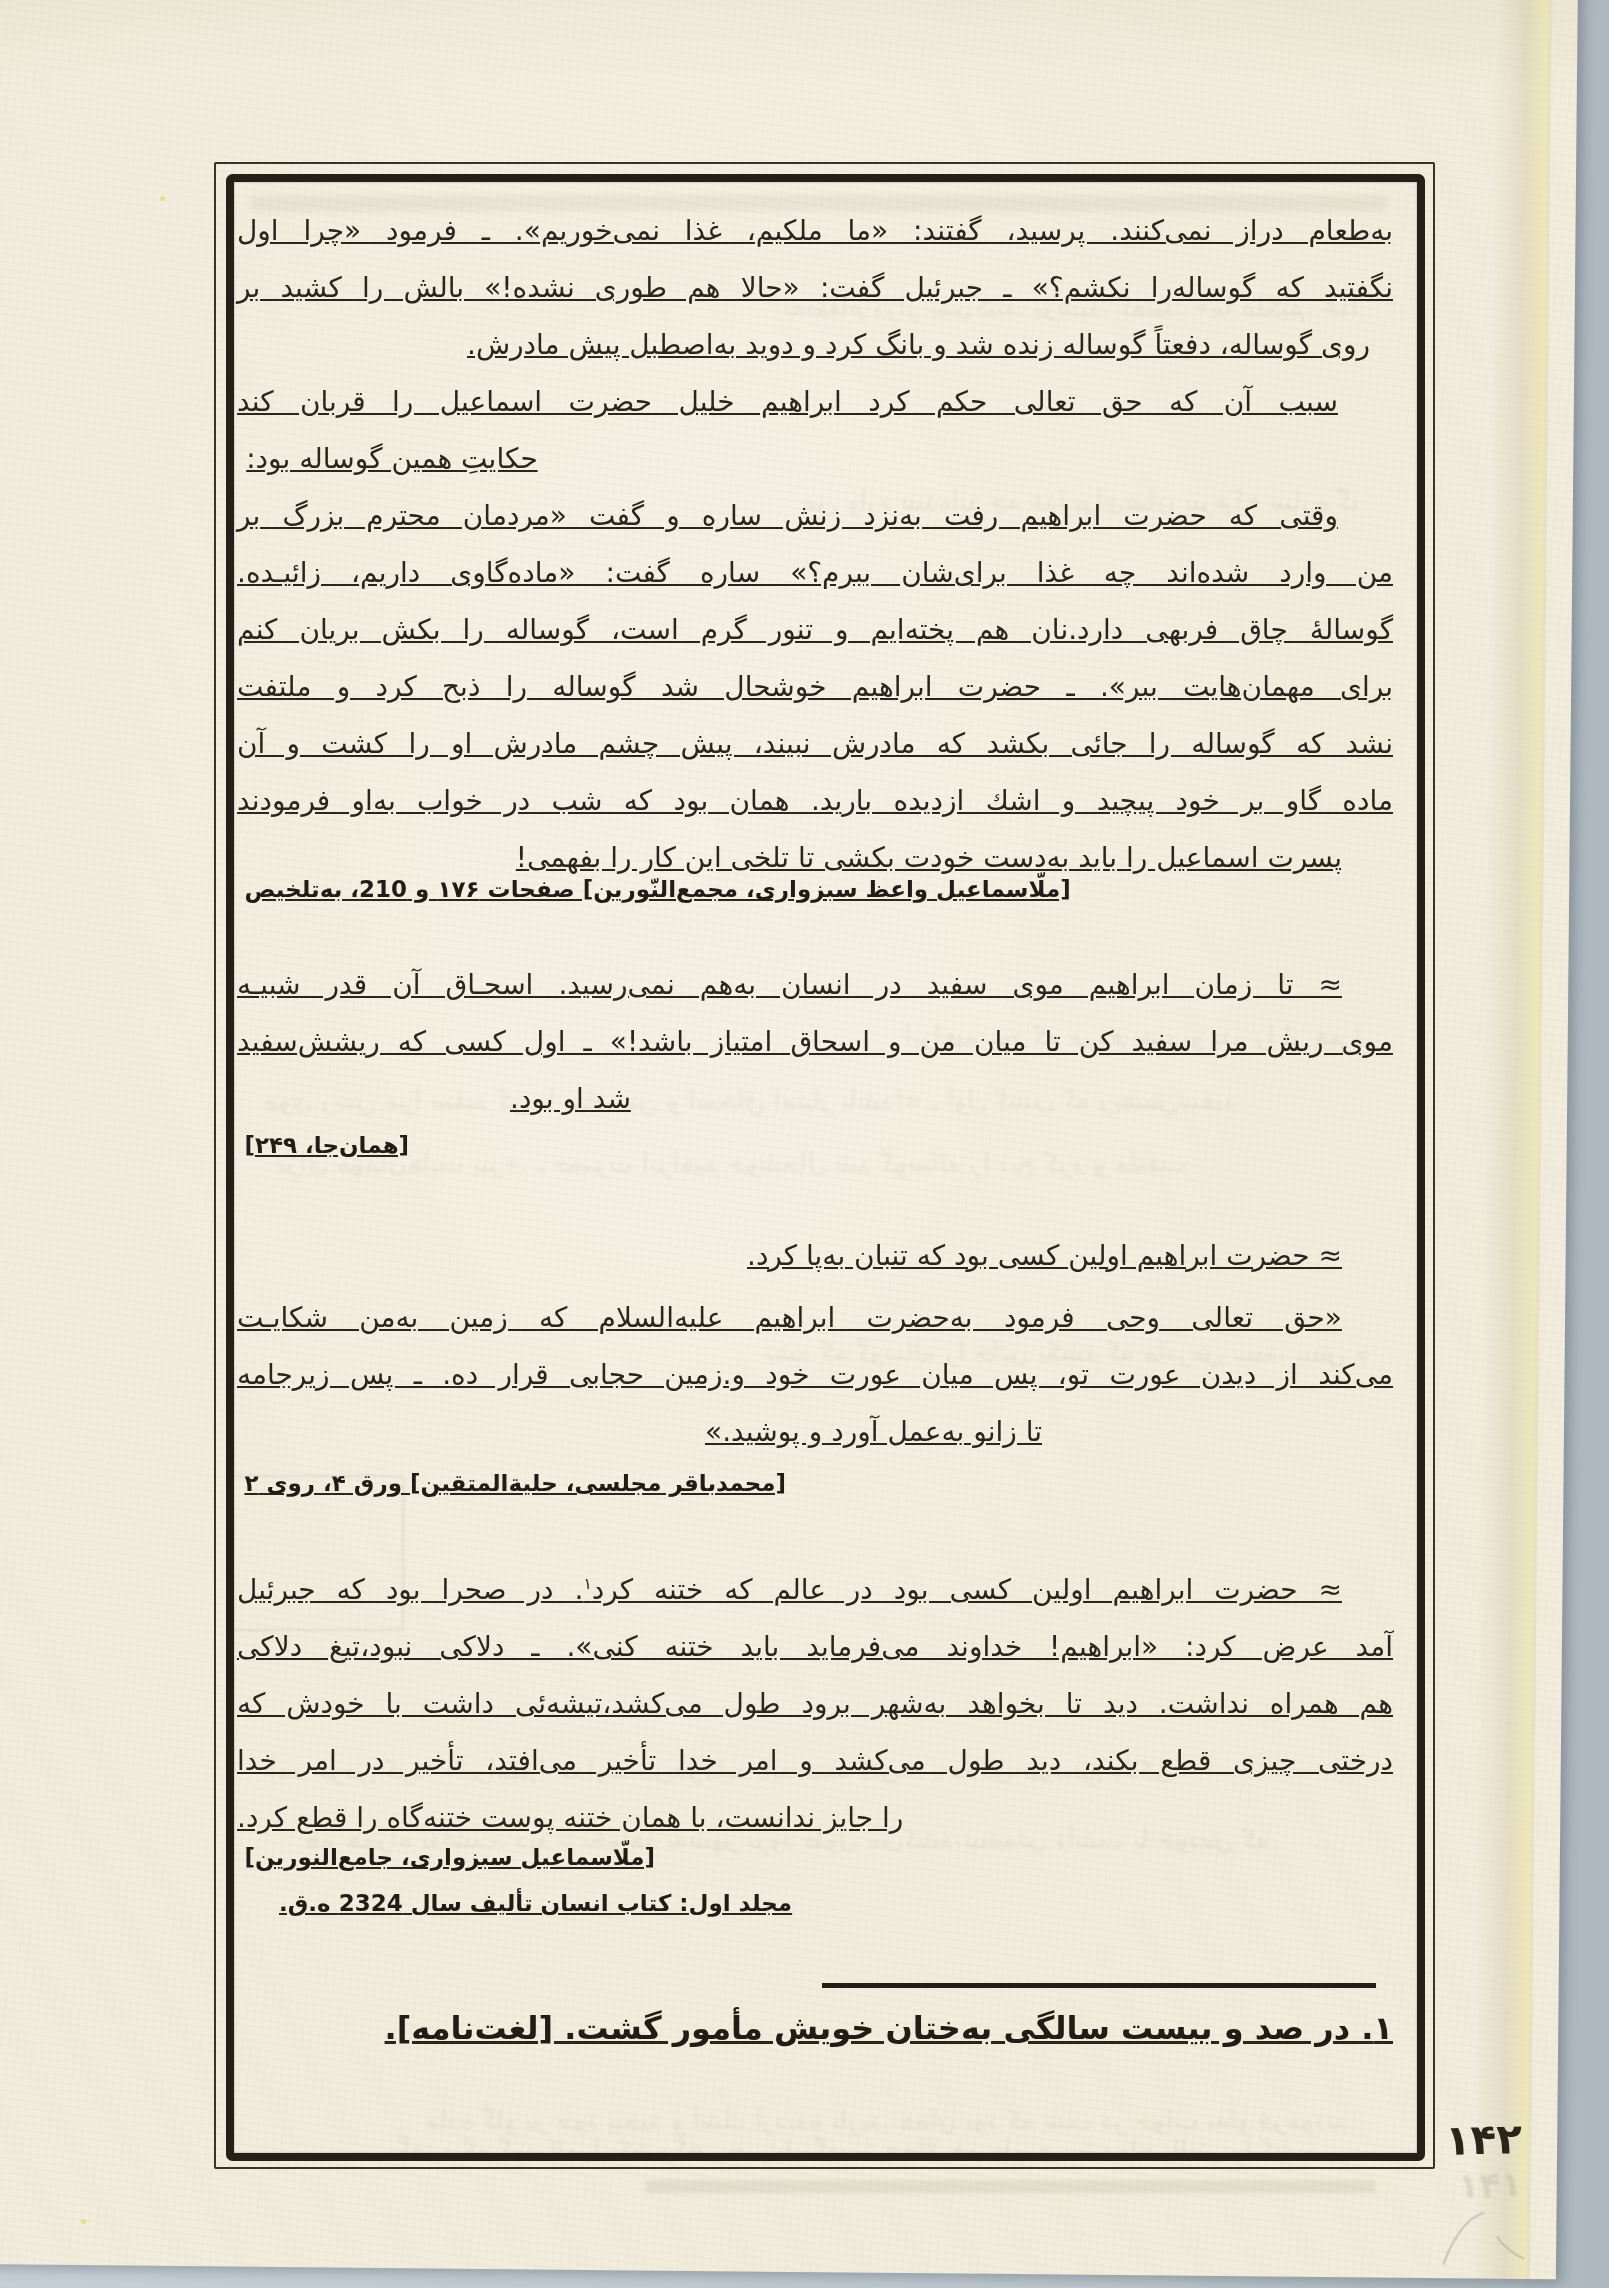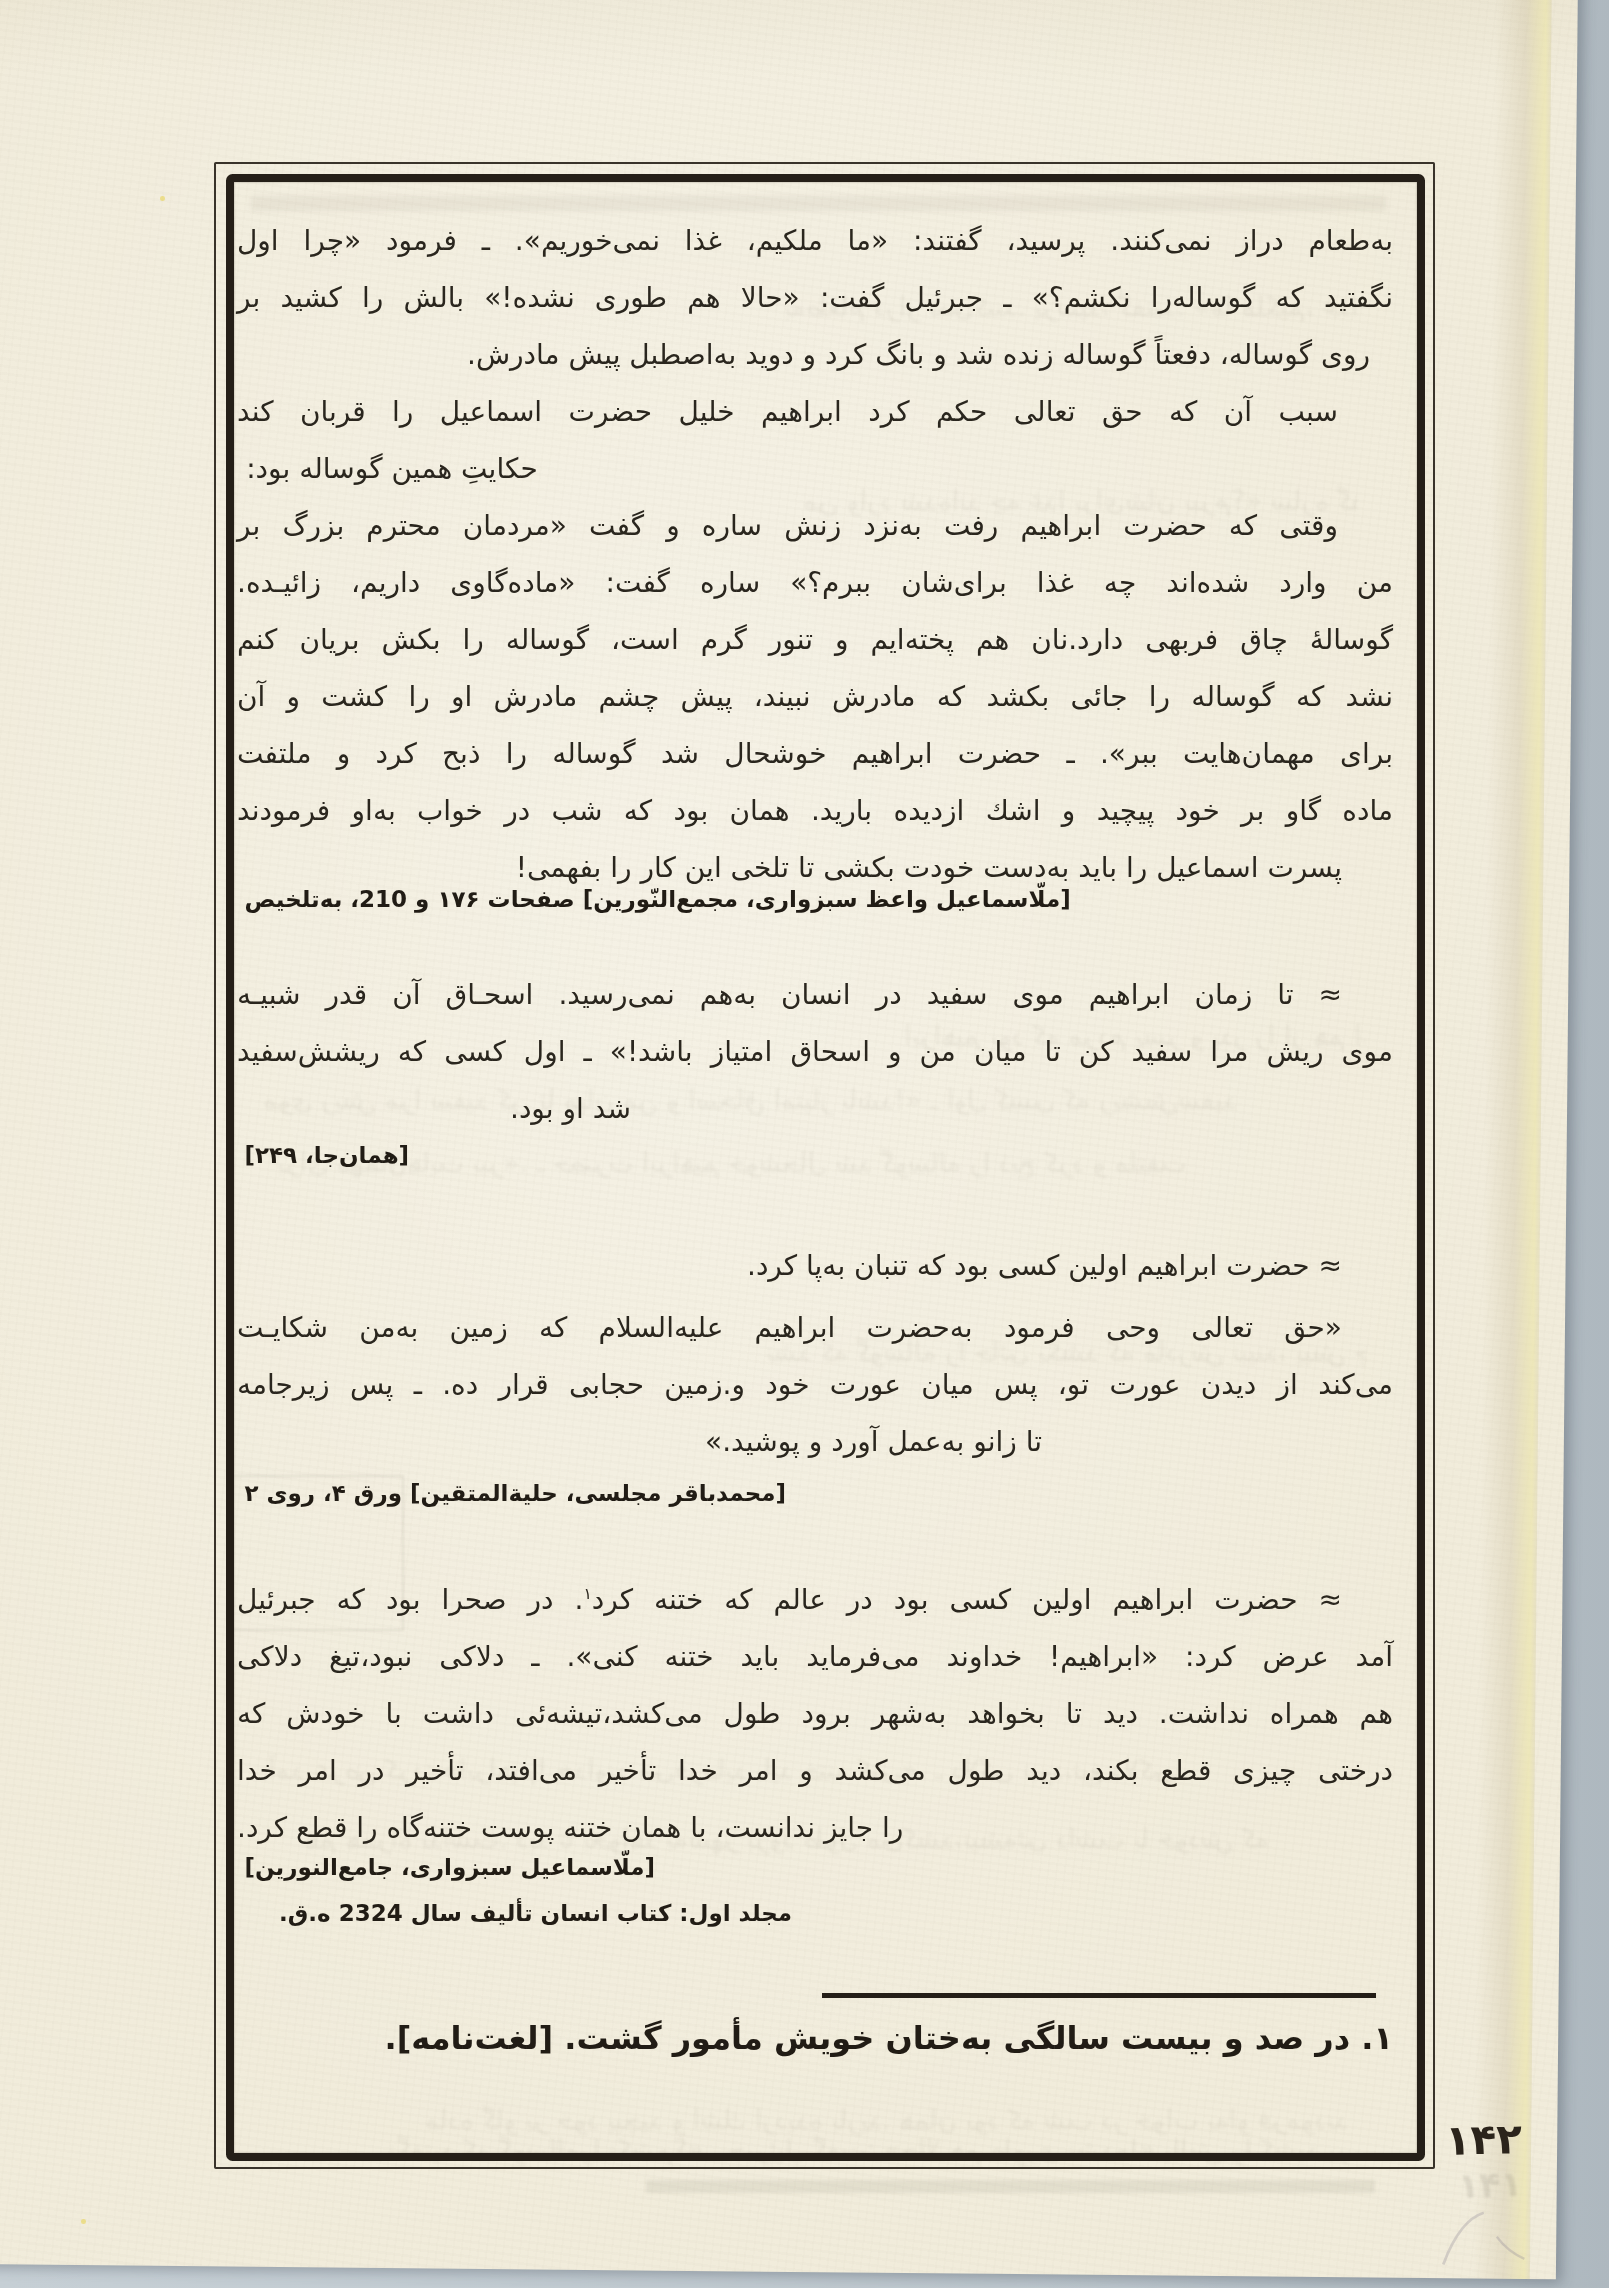--- a/index.html
+++ b/index.html
@@ -36,22 +36,22 @@
   .ghost-box{position:absolute;left:229px;top:1475px;width:171px;height:152px;
     border:2.8px solid rgba(105,98,80,.10);filter:blur(0.9px);}
   .fleck{position:absolute;width:4.6px;height:4.6px;border-radius:50%;background:#e8d24a;opacity:.55;}
   
   .frame-outer{position:absolute;left:214px;top:162px;width:1221px;height:2007px;
     border:2.8px solid #39332a;border-radius:1.8px;box-sizing:border-box;}
   .frame-inner{position:absolute;left:226px;top:174px;width:1199px;height:1987px;
     border:8.3px solid #251f18;border-radius:6.5px;box-sizing:border-box;
     box-shadow:inset 0 0 1.8px rgba(40,30,20,.5);}
   
-  .content{position:absolute;left:237px;top:179px;width:1156px;direction:rtl;
-    color:#2a261e;padding-top:33px;}
+  .content{position:absolute;left:237px;top:169px;width:1156px;direction:rtl;
+    color:#2a261e;padding-top:33px;text-decoration:underline;}
   .line{position:relative;}
   .bline{font-size:28px;line-height:57px;height:57px;}
   .cline{font-size:23px;line-height:46px;height:46px;font-weight:bold;color:#211c15;}
   .fline{font-size:32px;line-height:52px;height:52px;font-weight:bold;color:#211c15;}
   .a-j{text-align:justify;text-align-last:justify;}
   .a-r{text-align:right;}
   .a-l{text-align:left;}
   .rule{height:4.6px;background:#241e17;width:554px;margin-left:auto;margin-right:16.6px;}
   .sup{font-size:15.7px;vertical-align:super;line-height:0;}
   .page-number{position:absolute;left:1445px;top:2115px;font-size:42px;font-weight:bold;
@@ -95,22 +95,22 @@
         <div class="line bline a-r" style="padding-right: 23px;">روی گوساله، دفعتاً گوساله زنده شد و بانگ کرد و دوید به‌اصطبل پیش مادرش.</div>
       </div>
       <div>
         <div class="line bline a-j" style="padding-right: 55px;">سبب آن که حق تعالی حکم کرد ابراهیم خلیل حضرت اسماعیل را قربان کند</div>
         <div class="line bline a-l" style="padding-left: 9.2px;">حکایتِ همین گوساله بود:</div>
       </div>
       <div>
         <div class="line bline a-j" style="padding-right: 55px;">وقتی که حضرت ابراهیم رفت به‌نزد زنش ساره و گفت «مردمان محترم بزرگ بر</div>
         <div class="line bline a-j">من وارد شده‌اند چه غذا برای‌شان ببرم؟» ساره گفت: «ماده‌گاوی داریم، زائیـده.</div>
         <div class="line bline a-j">گوسالهٔ چاق فربهی دارد.نان هم پخته‌ایم و تنور گرم است، گوساله را بکش بریان کنم</div>
+        <div class="line bline a-j">برای مهمان‌هایت ببر». ـ حضرت ابراهیم خوشحال شد گوساله را ذبح کرد و ملتفت</div>
         <div class="line bline a-j">نشد که گوساله را جائی بکشد که مادرش نبیند، پیش چشم مادرش او را کشت و آن</div>
-        <div class="line bline a-j">برای مهمان‌هایت ببر». ـ حضرت ابراهیم خوشحال شد گوساله را ذبح کرد و ملتفت</div>
         <div class="line bline a-j">ماده گاو بر خود پیچید و اشك ازدیده بارید. همان بود که شب در خواب به‌او فرمودند</div>
         <div class="line bline a-r" style="padding-right: 51px;">پسرت اسماعیل را باید به‌دست خودت بکشی تا تلخی این کار را بفهمی!</div>
       </div>
       <div style="margin-top: -20px;">
         <div class="line cline a-l" style="padding-left: 7.4px;">[ملّاسماعیل واعظ سبزواری، مجمع‌النّورین] صفحات ۱۷۶ و 210، به‌تلخیص</div>
       </div>
       <div style="margin-top: 44px;">
         <div class="line bline a-j" style="padding-right: 51px;">≈ تا زمان ابراهیم موی سفید در انسان به‌هم نمی‌رسید. اسحـاق آن قدر شبیـه</div>
         <div class="line bline a-j">موی ریش مرا سفید کن تا میان من و اسحاق امتیاز باشد!» ـ اول کسی که ریشش‌سفید</div>
         <div class="line bline a-l" style="padding-left: 273px;">شد او بود.</div>

